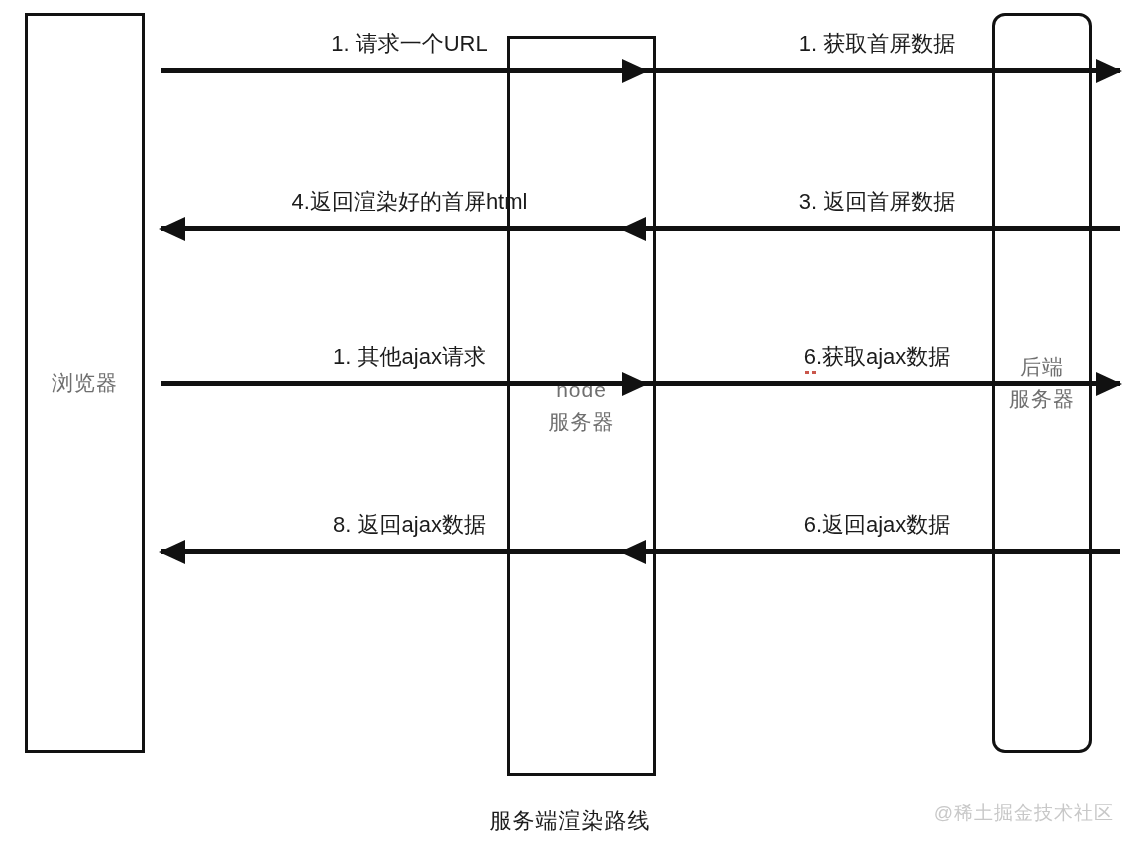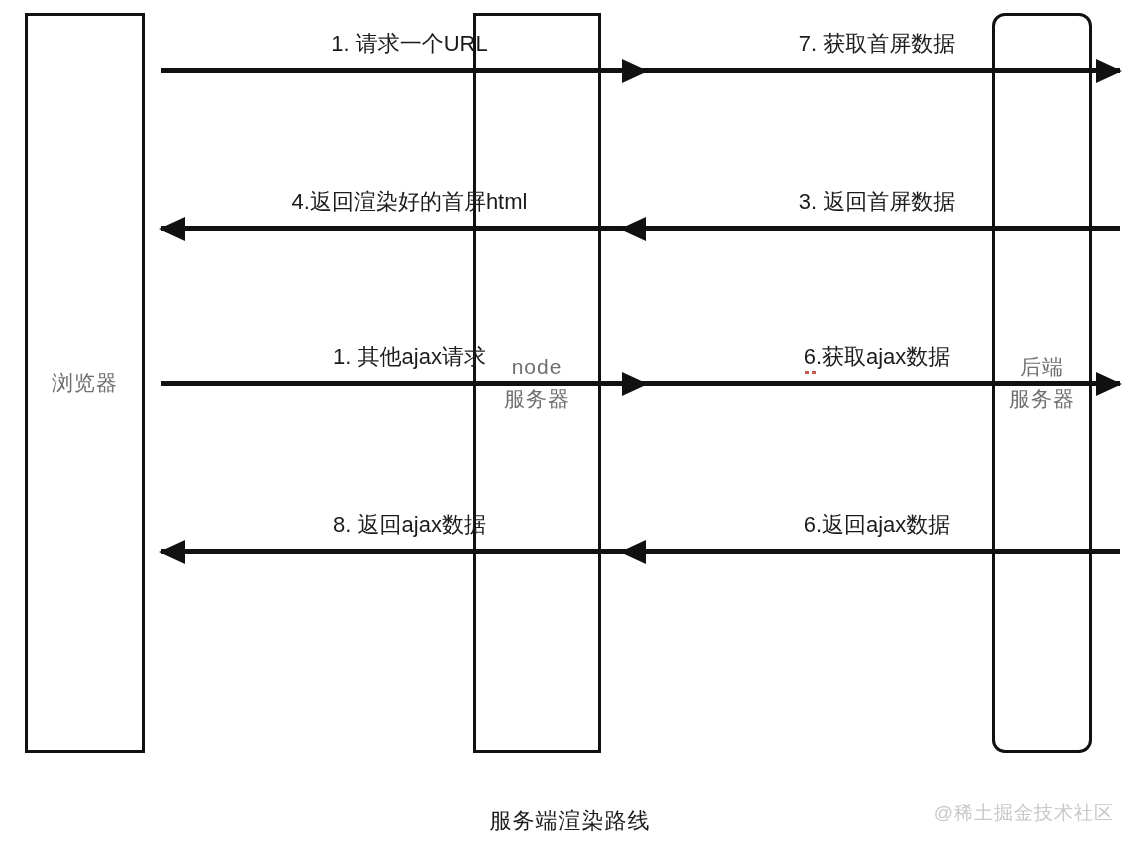--- a/index.html
+++ b/index.html
@@ -38,21 +38,21 @@
   .lifeline .ll-label {
     font-size: 21px;
     line-height: 32px;
     color: #6f6f6f;
     letter-spacing: 1px;
     white-space: pre-line;
     user-select: none;
   }
 
   #ll-browser { left: 25px;  width: 120px; }
-  #ll-node    { left: 473px; width: 128px; }
+  #ll-node    { left: 507px; width: 149px; margin-top: 23px; }
   #ll-backend { left: 992px; width: 100px; border-radius: 13px; }
 
   
   .message {
     position: absolute;
     height: 0;
     z-index: 3;
   }
   .msg-line {
     position: absolute;
@@ -174,21 +174,21 @@
     <div class="msg-head"></div>
   </div>
 
   <div class="message dir-left" style="left:161px; right:486px; top:551px;">
     <div class="msg-label">8. 返回ajax数据</div>
     <div class="msg-line"></div>
     <div class="msg-head"></div>
   </div>
 
   <div class="message dir-right" style="left:622px; right:12px; top:70px;">
-    <div class="msg-label">7. 获取首屏数据</div>
+    <div class="msg-label">1. 获取首屏数据</div>
     <div class="msg-line"></div>
     <div class="msg-head"></div>
   </div>
 
   <div class="message dir-left" style="left:622px; right:12px; top:228px;">
     <div class="msg-label">3. 返回首屏数据</div>
     <div class="msg-line"></div>
     <div class="msg-head"></div>
   </div>
 

